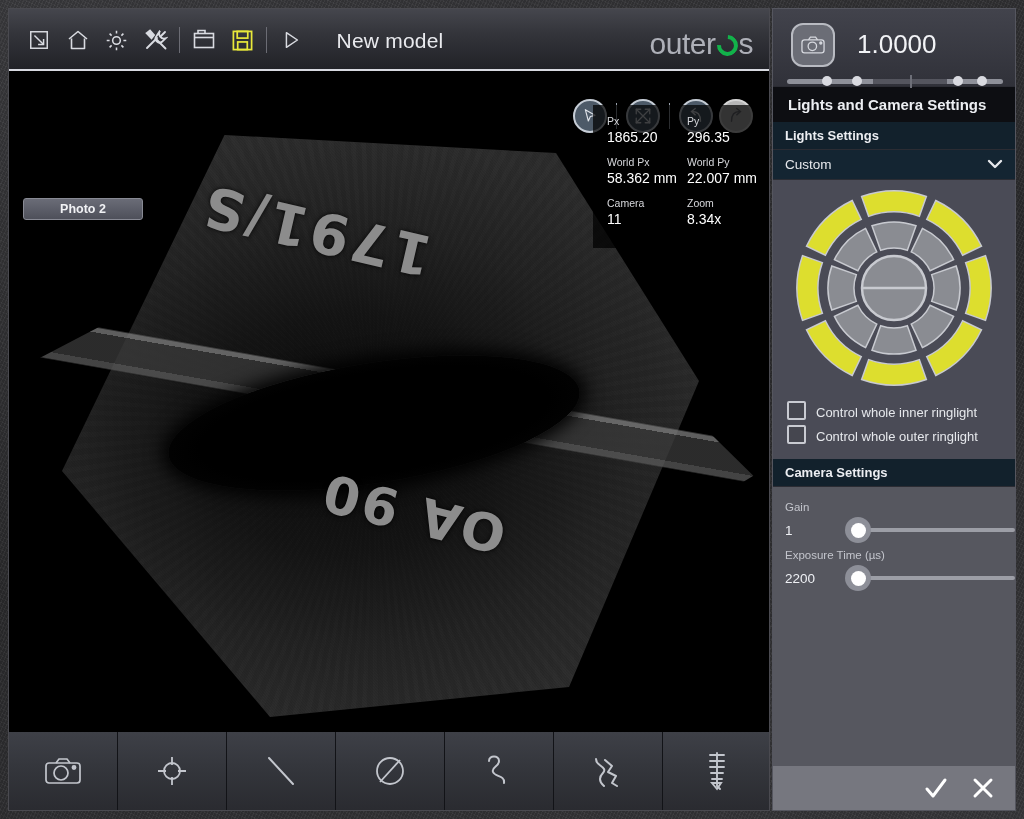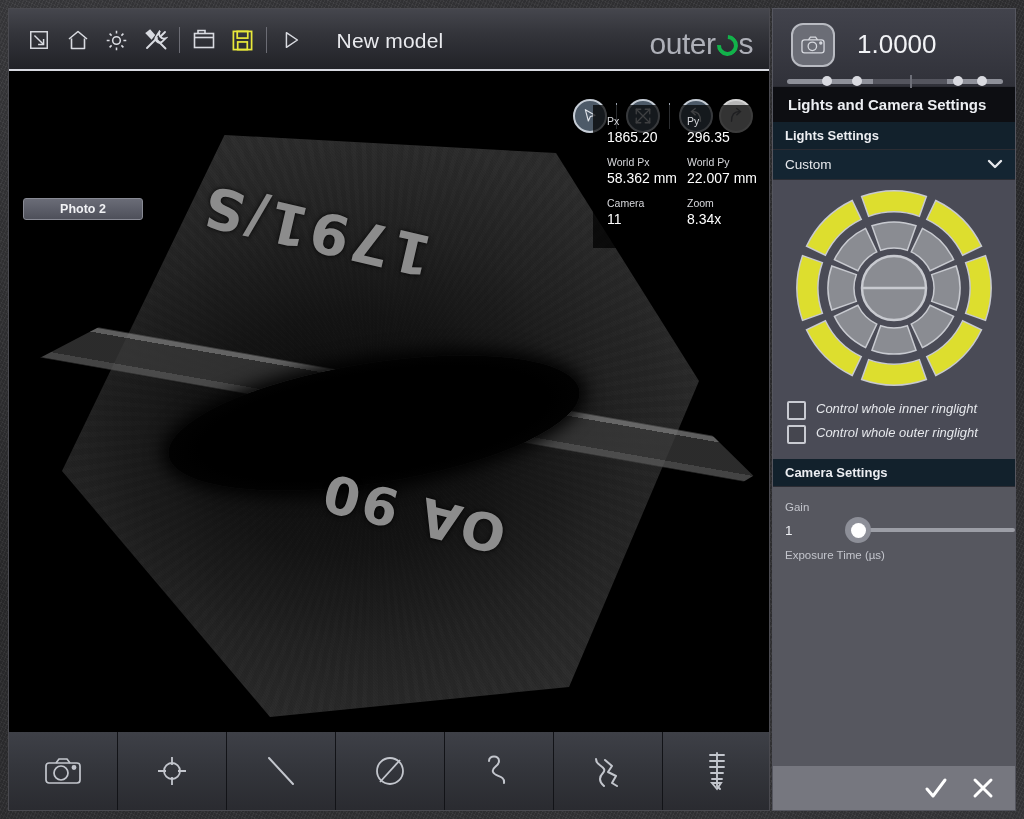--- a/index.html
+++ b/index.html
@@ -238,21 +238,21 @@
     font-size: 13.5px; padding: 7px 12px;
     display: flex; align-items: center; justify-content: space-between;
     cursor: pointer;
     border-bottom: 1px solid #2b2c33;
   }
   #ringlight-wrap {
     background: #4a4b56; padding: 8px 0 2px 0;
     display: flex; justify-content: center;
   }
   #checks { background: #4a4b56; padding: 6px 14px 10px 14px; }
-  .chk-row { display: flex; align-items: flex-start; gap: 10px; margin: 5px 0; cursor: pointer; font-style: italic; }
+  .chk-row { display: flex; align-items: flex-end; gap: 10px; margin: 5px 0; cursor: pointer; }
   .chk-box {
     width: 19px; height: 19px; border: 2px solid #c9cbd2;
     background: #45464f; border-radius: 2px; flex: 0 0 auto;
   }
   .chk-label { font-size: 13px; color: #e6e8ec; }
 
   #camera-block { background: #56575f; padding: 8px 0 14px 12px; }
   .slider-label { font-size: 11.5px; color: #c3c5cc; margin-top: 6px; }
   .slider-row { display: flex; align-items: center; margin-top: 4px; }
   .slider-val { font-size: 13.5px; color: #eef0f4; width: 60px; }
@@ -556,20 +556,29 @@
         <div class="slider-val">1</div>
         <div class="slider-ui">
           <div class="strack"></div>
           <div class="sknob">
               <i></i>
             </div>
         </div>
       </div>
 
       <div class="slider-label">Exposure Time (µs)</div>
+      <div class="slider-row">
+        <div class="slider-val">2200</div>
+        <div class="slider-ui">
+          <div class="strack"></div>
+          <div class="sknob">
+              <i></i>
+            </div>
+        </div>
+      </div>
     </div>
 
     <div id="filler"></div>
 
 
     <div id="rp-footer">
       <div class="foot-btn" title="Confirm">
         <svg width="26" height="26" viewBox="0 0 26 26" fill="none" stroke="#ffffff" stroke-width="3" stroke-linecap="round" stroke-linejoin="round">
           <path d="M4 14 L10 21 L22 5"></path>
         </svg>

